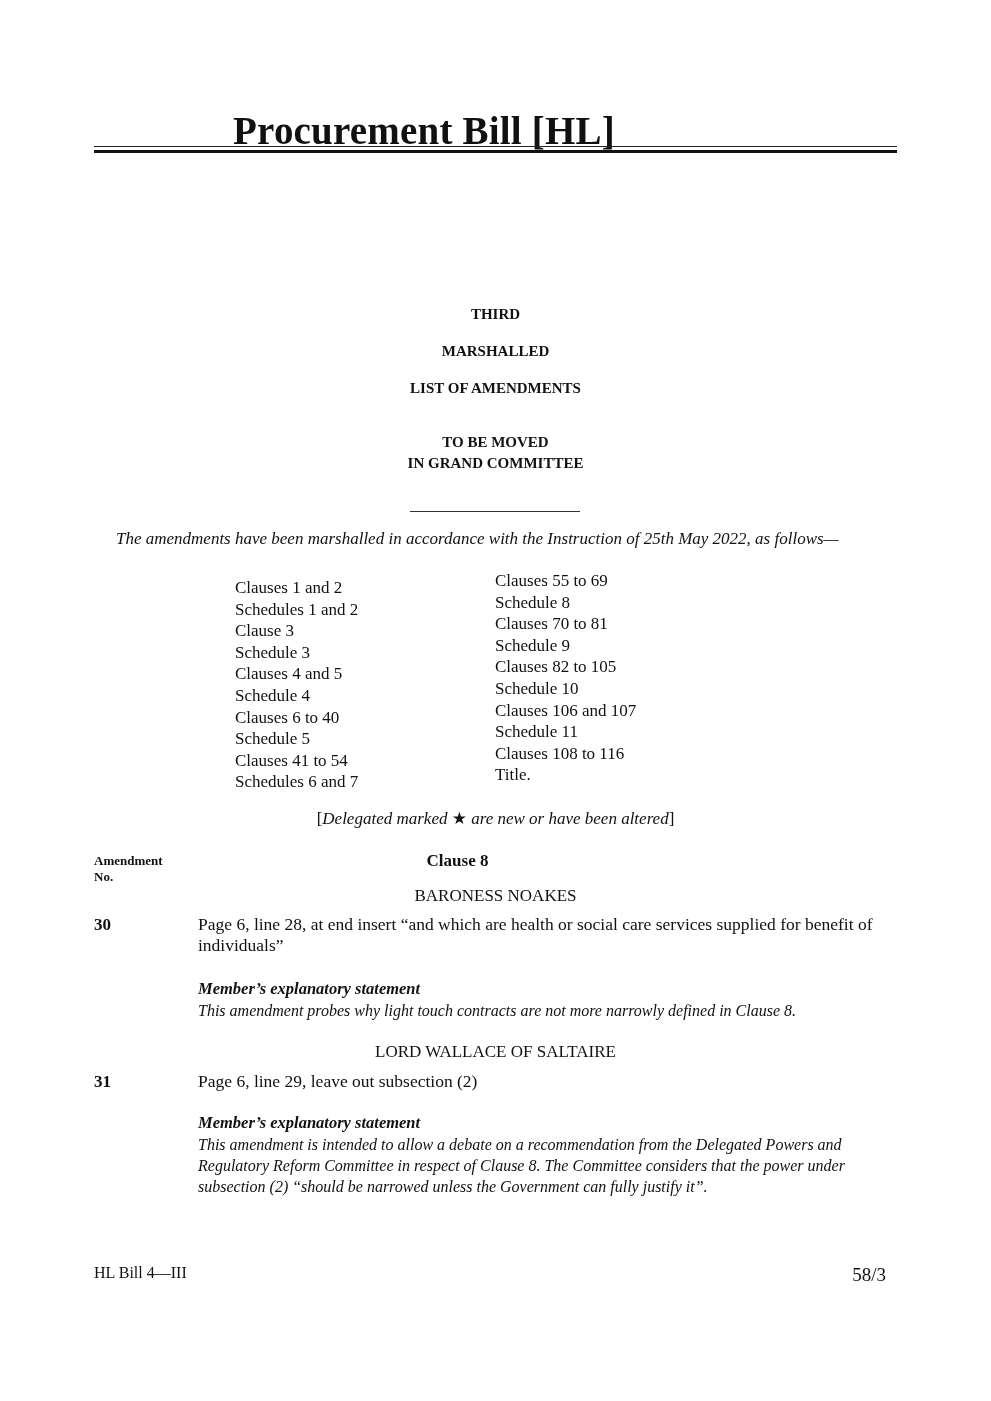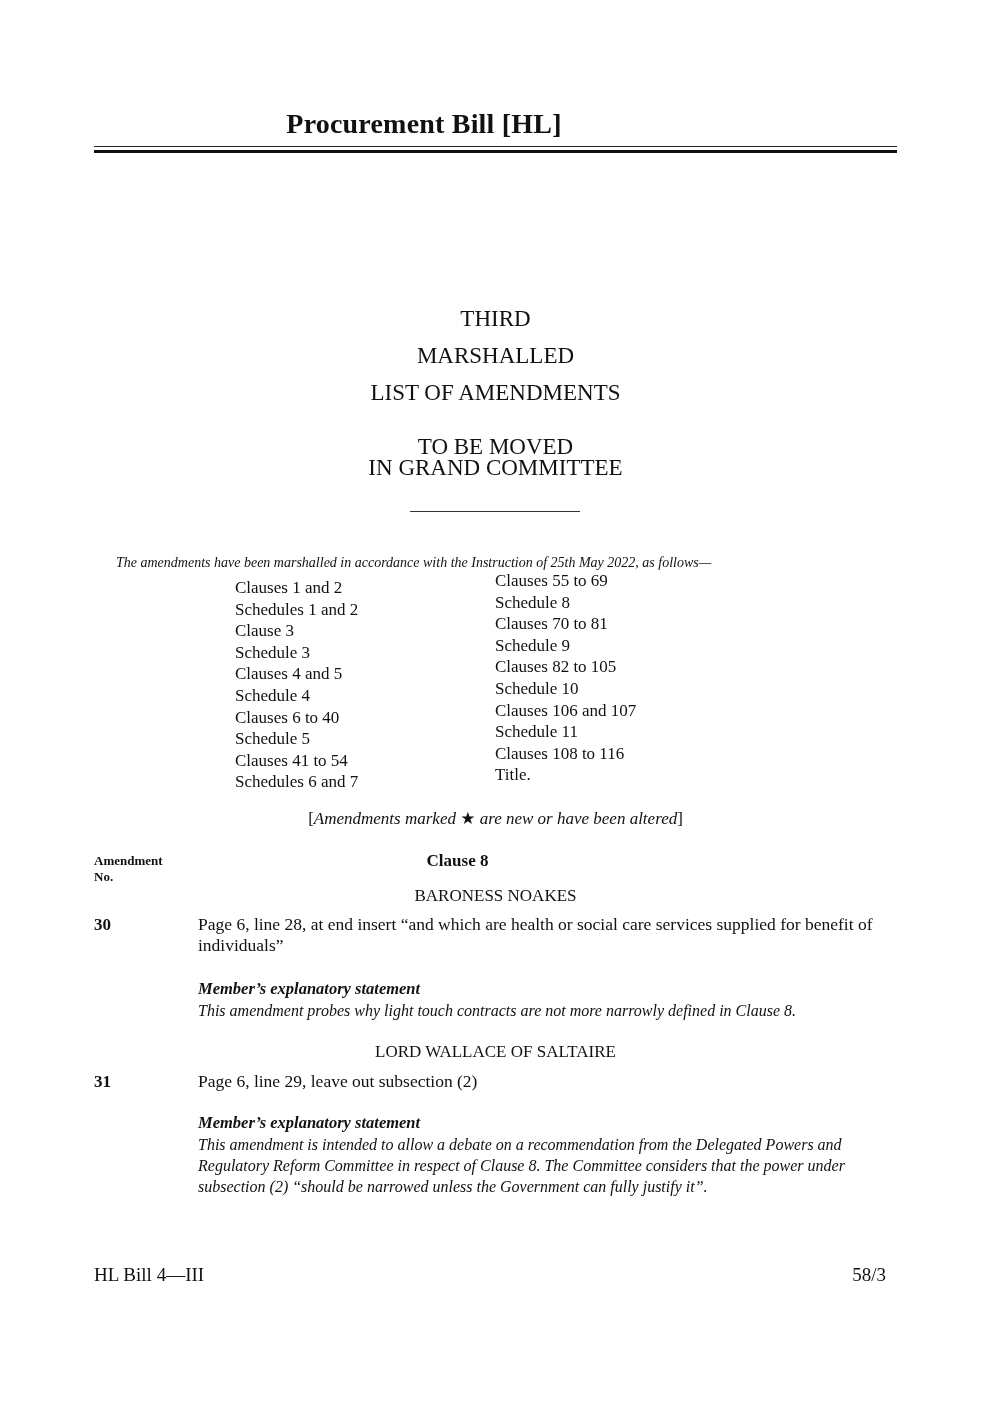--- a/index.html
+++ b/index.html
@@ -1,36 +1,36 @@
 <!DOCTYPE html>
 <html><head>
 <meta charset="utf-8">
 <style>
   html, body { margin:0; padding:0; background:#ffffff; }
   body { width:991px; height:1401px; position:relative; overflow:hidden;
          font-family:"Liberation Serif","DejaVu Serif",serif; color:#111; }
   .abs { position:absolute; }
-  .title { left:0; width:848px; top:108px; text-align:center; font-size:28px; font-weight:bold; letter-spacing:0.2px; }
+  .title { left:0; width:848px; top:108px; text-align:center; font-size:39px; font-weight:bold; letter-spacing:0.2px; }
   .rule-thin { left:94px; width:803px; top:146px; height:1px; background:#222; }
   .rule-thick { left:94px; width:803px; top:150px; height:3px; background:#111; }
-  .heading-line { left:0; width:991px; text-align:center; font-size:23px; }
+  .heading-line { left:0; width:991px; text-align:center; font-size:15px;font-weight:bold; }
   .short-rule { left:410px; width:170px; top:511px; height:1px; background:#333; }
-  .intro { left:94px; width:803px; top:552px; font-size:14px; font-style:italic; line-height:21px; text-align:justify; text-indent:22px; }
+  .intro { left:94px; width:803px; top:528px; font-size:17px; font-style:italic; line-height:21px; text-align:justify; text-indent:22px; }
   .col { font-size:17px; line-height:21.6px; }
   .col div { white-space:nowrap; }
   .note { left:0; width:991px; top:808px; text-align:center; font-size:17px; }
   .note i { font-style:italic; }
   .amend-label { left:94px; top:853px; font-size:13px; font-weight:bold; line-height:16px; }
   .clause-heading { left:0; width:915px; top:851px; text-align:center; font-size:17px; font-weight:bold; }
   .member { left:0; width:991px; text-align:center; font-size:17px; }
   .amend-num { left:94px; font-size:17px; font-weight:bold; }
   .amend-text { left:198px; width:700px; font-size:17.5px; line-height:21px; }
   .expl-head { left:198px; font-size:16.5px; font-weight:bold; font-style:italic; }
   .expl-body { left:198px; width:700px; font-size:16px; font-style:italic; line-height:21px; }
-  .footer-left { left:94px; top:1264px; font-size:19px; }
+  .footer-left { left:94px; top:1264px; font-size:16px; }
   .footer-right { left:780px; width:106px; top:1264px; font-size:19px; text-align:right; }
 </style>
 </head>
 <body>
 
 <div class="abs title">Procurement Bill [HL]</div>
 <div class="abs rule-thin"></div>
 <div class="abs rule-thick"></div>
 
 <div class="abs heading-line" style="top:306px">THIRD</div>
@@ -61,21 +61,21 @@
   <div>Schedule 9</div>
   <div>Clauses 82 to 105</div>
   <div>Schedule 10</div>
   <div>Clauses 106 and 107</div>
   <div>Schedule 11</div>
   <div>Clauses 108 to 116</div>
   <div>Title.</div>
 </div>
 
 <div class="abs note">
-  <span>[</span><i>Amendments marked </i><span>★</span><i> are new or have been altered</i><span>]</span>
+  <span>[</span><i>Delegated marked </i><span>★</span><i> are new or have been altered</i><span>]</span>
 </div>
 
 <div class="abs amend-label">
   <div>Amendment</div>
   <div>No.</div>
 </div>
 <div class="abs clause-heading">Clause 8</div>
 
 <div class="abs member" style="top:886px">BARONESS NOAKES</div>
 <div class="abs amend-num" style="top:915px">30</div>

